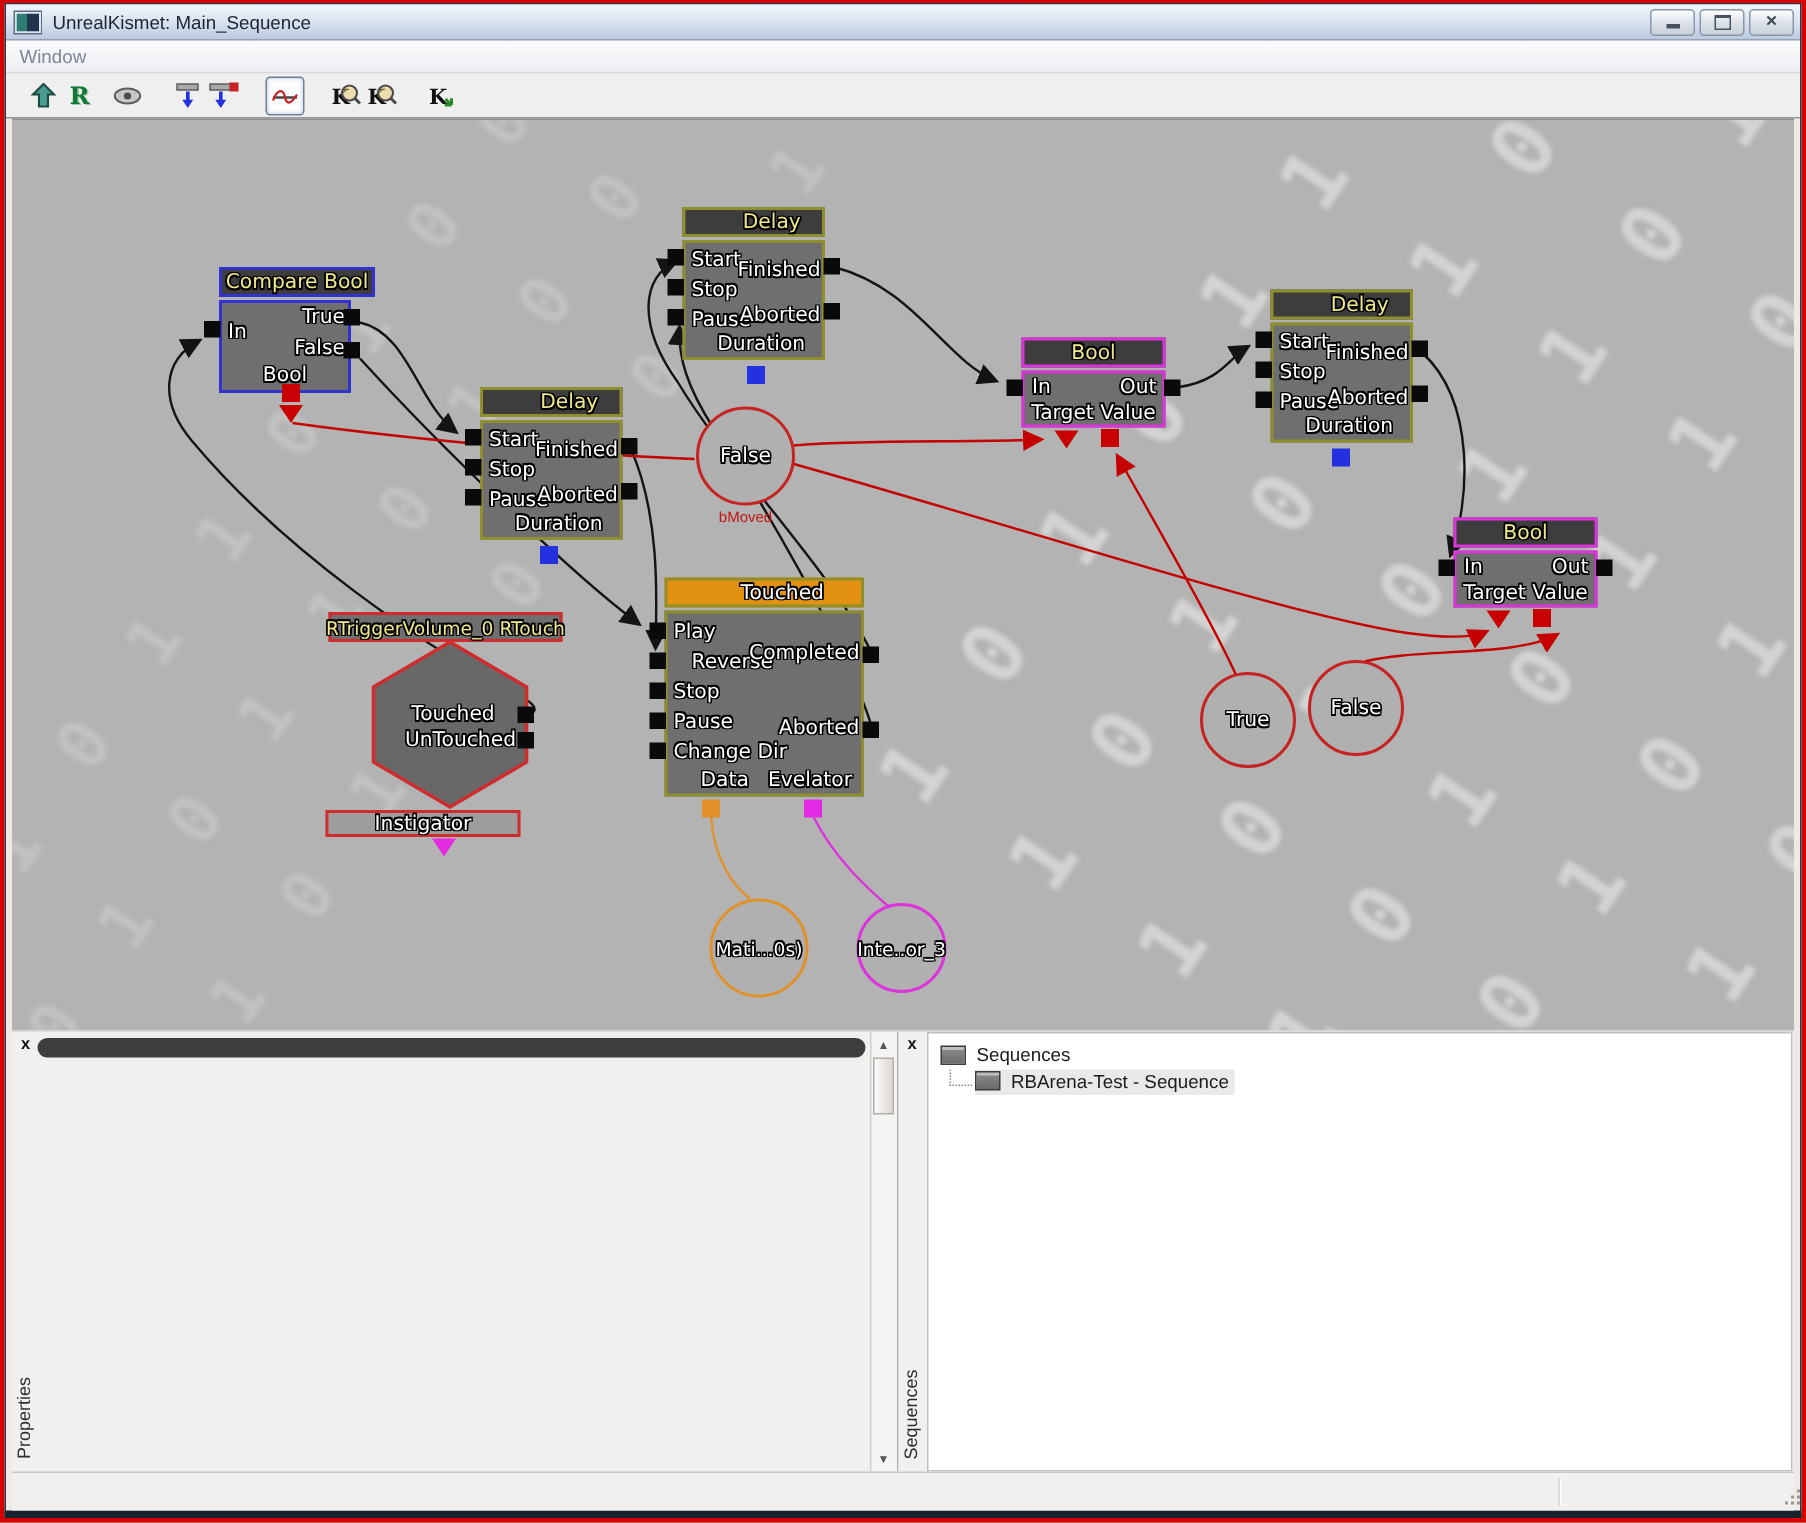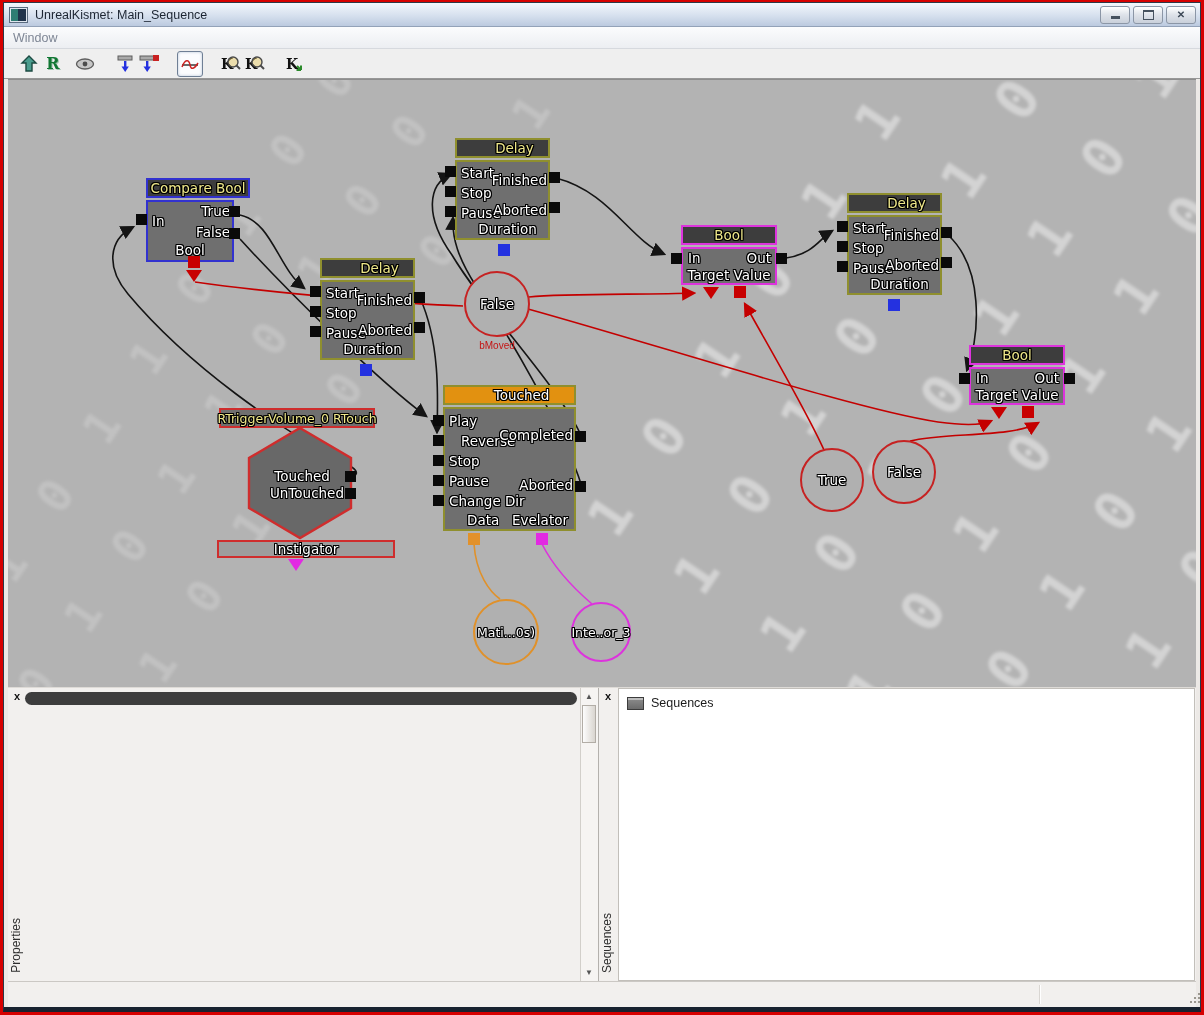--- a/index.html
+++ b/index.html
@@ -338,21 +338,21 @@
     <div style="position:absolute;left:211px;top:328px;width:156px;height:20px;background:#6f6f6f;border:2px solid #cf2d2d;box-sizing:border-box;display:flex;align-items:center;justify-content:center;">
       <span class="ntitle" style="font-size:12.5px;">RTriggerVolume_0 RTouch</span>
     </div>
     <svg style="position:absolute;left:237px;top:346px;" width="110" height="114" viewBox="0 0 110 114">
       <polygon points="55,2 106,32 106,82 55,112 4,82 4,32" fill="#686868" stroke="#cf2d2d" stroke-width="2.4"></polygon>
     </svg>
     <span class="lab" style="left:252px;top:388px;width:84px;text-align:center;">Touched</span>
     <span class="lab" style="left:240px;top:405px;width:96px;text-align:right;">UnTouched</span>
     <div class="pin" style="left:337px;top:391px;"></div>
     <div class="pin" style="left:337px;top:408px;"></div>
-    <div style="position:absolute;left:209px;top:460px;width:178px;height:18px;background:#9d9d9d;border:2px solid #cf2d2d;box-sizing:border-box;display:flex;align-items:center;justify-content:center;">
+    <div style="position:absolute;left:209px;top:460px;width:130px;height:18px;background:#9d9d9d;border:2px solid #cf2d2d;box-sizing:border-box;display:flex;align-items:center;justify-content:center;">
       <span class="lab" style="position:static;">Instigator</span>
     </div>
     <div class="tri-mag" style="left:280px;top:479px;"></div>
 
     <div class="varc c-red" style="left:792px;top:368px;width:64px;height:64px;">
       <span class="lab" style="position:static;">True</span>
     </div>
     <div class="varc c-red" style="left:864px;top:360px;width:64px;height:64px;">
       <span class="lab" style="position:static;">False</span>
     </div>
@@ -379,20 +379,27 @@
     </div>
 
     <div id="pright">
       <span class="panel-x">x</span>
       <span class="vlabel">Sequences</span>
       <div id="seqbox">
         <div class="trow">
           <span class="cube"></span>
           <span>Sequences</span>
         </div>
+        <div class="trow">
+          <span class="dots"></span>
+          <span class="hl">
+            <span class="cube"></span>
+            <span>RBArena-Test - Sequence</span>
+          </span>
+        </div>
       </div>
     </div>
   </div>
 
   <div id="statusbar">
     <div class="ssep"></div>
     <div id="grip"></div>
   </div>
 
 </div>

